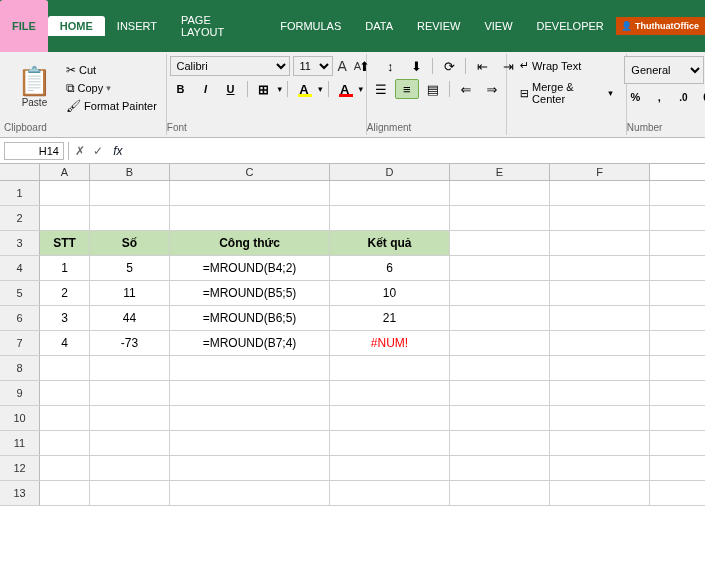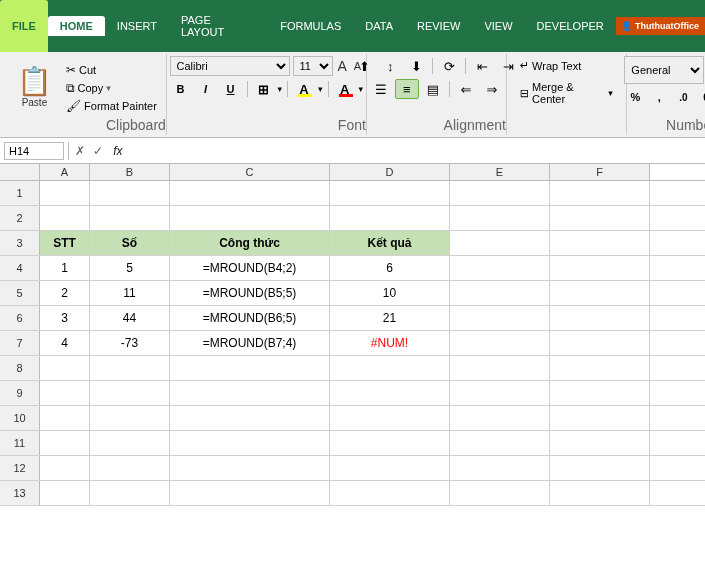--- a/index.html
+++ b/index.html
@@ -1,26 +1,26 @@
 <!DOCTYPE html>
 <html><head>
   <meta charset="utf-8">
   <style>
     * { margin: 0; padding: 0; box-sizing: border-box; }
     body { font-family: 'Segoe UI', Arial, sans-serif; font-size: 12px; background: #fff; width: 705px; height: 563px; overflow: hidden; }
 
     
     .ribbon { background: #217346; }
     .ribbon-tab { padding: 4px 12px; font-size: 11px; color: #fff; cursor: pointer; }
-    .ribbon-tab.active { background: #bef264; color: #217346; font-weight: bold; border-radius: 3px 3px 0 0; padding: 20px 12px; }
+    .ribbon-tab.active { background: #f9a8d4; color: #217346; font-weight: bold; border-radius: 3px 3px 0 0; padding: 20px 12px; }
 
     .ribbon-body { background: #f0f0f0; border-bottom: 1px solid #bbb; display: flex; align-items: stretch; padding: 2px 4px; min-height: 86px; }
 
     .ribbon-group { display: flex; flex-direction: column; align-items: center; border-right: 1px solid #ccc; padding: 2px 6px; position: relative; }
-    .ribbon-group-label { font-size: 14px; color: #666; position: absolute; bottom: 2px; left: 0; right: 0; text-align: right; }
+    .ribbon-group-label { font-size: 10px; color: #666; position: absolute; bottom: 2px; left: 0; right: 0; text-align: left; }
 
     .ribbon-group-content { display: flex; align-items: center; flex: 1; padding-bottom: 14px; }
 
     
     .clipboard-group .ribbon-group-content { gap: 4px; }
     .paste-btn { display: flex; flex-direction: column; align-items: center; justify-content: center; padding: 2px 6px; border: 1px solid transparent; border-radius: 2px; cursor: pointer; min-width: 40px; }
     .paste-icon { font-size: 28px; color: #217346; line-height: 1; }
     .paste-label { font-size: 10px; color: #333; margin-top: 1px; }
 
     .clipboard-right { display: flex; flex-direction: column; justify-content: center; gap: 2px; }
@@ -50,21 +50,21 @@
     .wrapmerge-group .ribbon-group-content { flex-direction: column; gap: 3px; align-items: flex-start; }
     .wrap-btn { display: flex; align-items: center; gap: 3px; padding: 2px 6px; border: 1px solid transparent; border-radius: 2px; cursor: pointer; font-size: 11px; white-space: nowrap; }
     .merge-btn { display: flex; align-items: center; gap: 3px; padding: 2px 6px; border: 1px solid transparent; border-radius: 2px; cursor: pointer; font-size: 11px; }
 
     
     .number-group .ribbon-group-content { flex-direction: column; gap: 3px; }
     .num-select { font-size: 11px; width: 80px; height: 28px; border: 1px solid #bbb; padding: 0 2px; }
 
     
     .formula-bar { display: flex; align-items: center; border-bottom: 1px solid #bbb; padding: 2px 4px; background: #fff; height: 26px; gap: 4px; }
-    .name-box { width: 60px; border: 1px solid #bbb; padding: 2px 4px; font-size: 11px; text-align: left; }
+    .name-box { width: 60px; border: 1px solid #bbb; padding: 2px 4px; font-size: 11px; text-align: right; }
     .formula-sep { width: 1px; height: 18px; background: #bbb; }
     .formula-controls { display: flex; align-items: center; gap: 4px; }
     .formula-ctrl-btn { background: none; border: none; cursor: pointer; font-size: 12px; color: #666; padding: 0 2px; }
     .fx-label { font-size: 12px; color: #0f172a; font-style: italic; padding: 0 4px; }
     .formula-input { flex: 1; border: none; outline: none; font-size: 11px; padding: 0 4px; }
     .grid-container { display: flex; flex-direction: column; height: calc(563px - 86px - 26px - 24px); overflow: hidden; }
 
     
     .col-headers { display: flex; border-bottom: 1px solid #bbb; }
     .row-num-header { width: 40px; min-width: 40px; background: #f0f0f0; border-right: 1px solid #bbb; }

